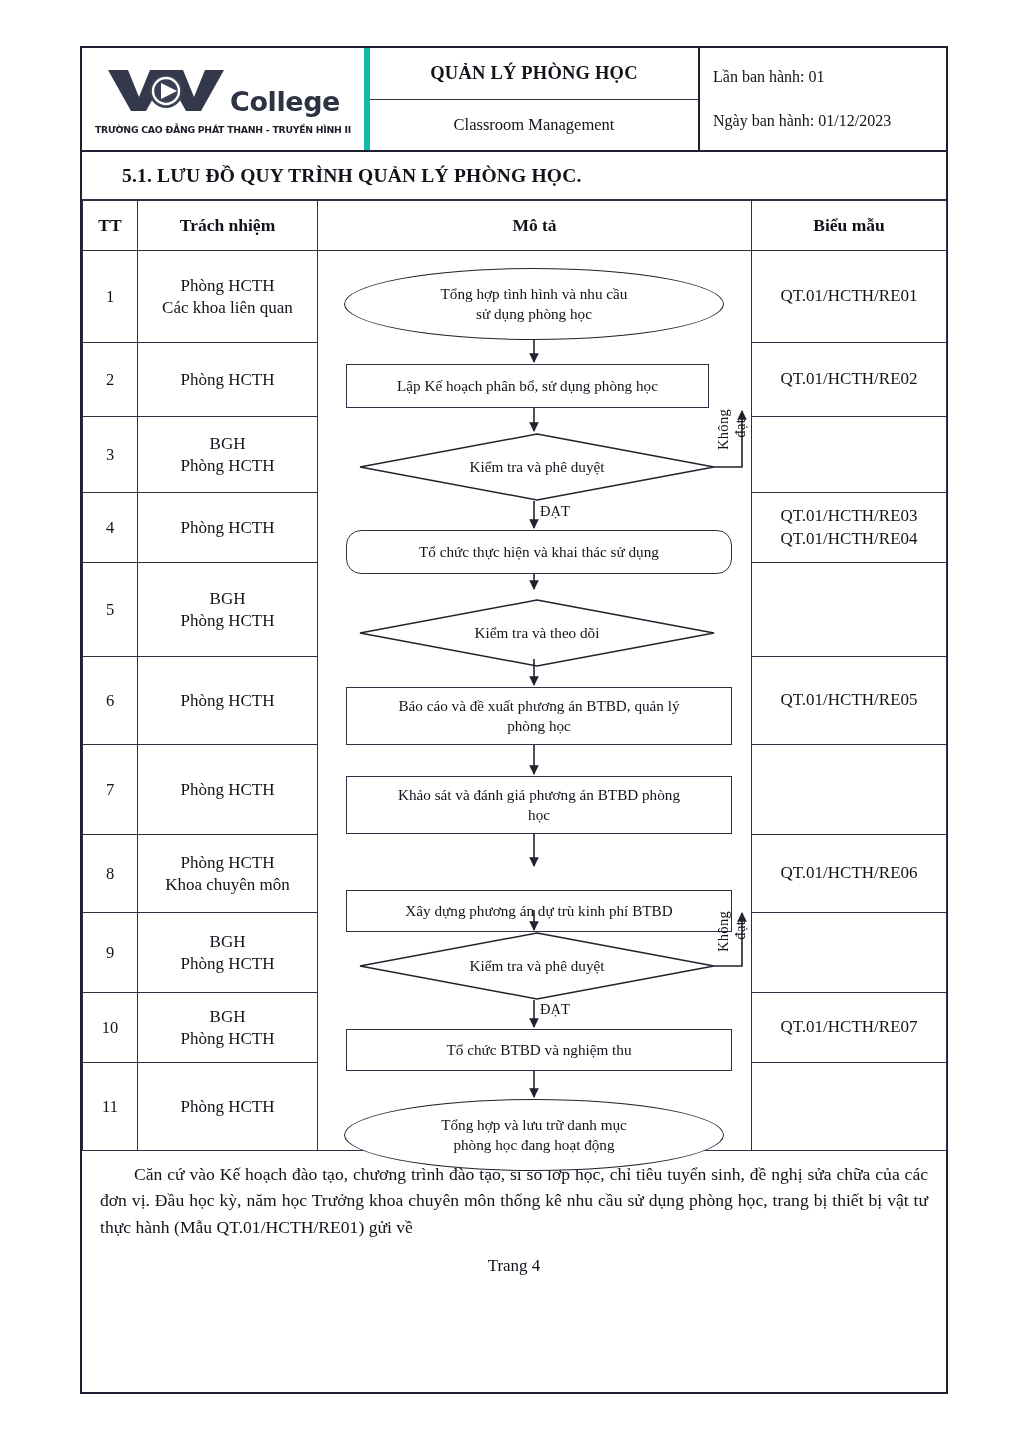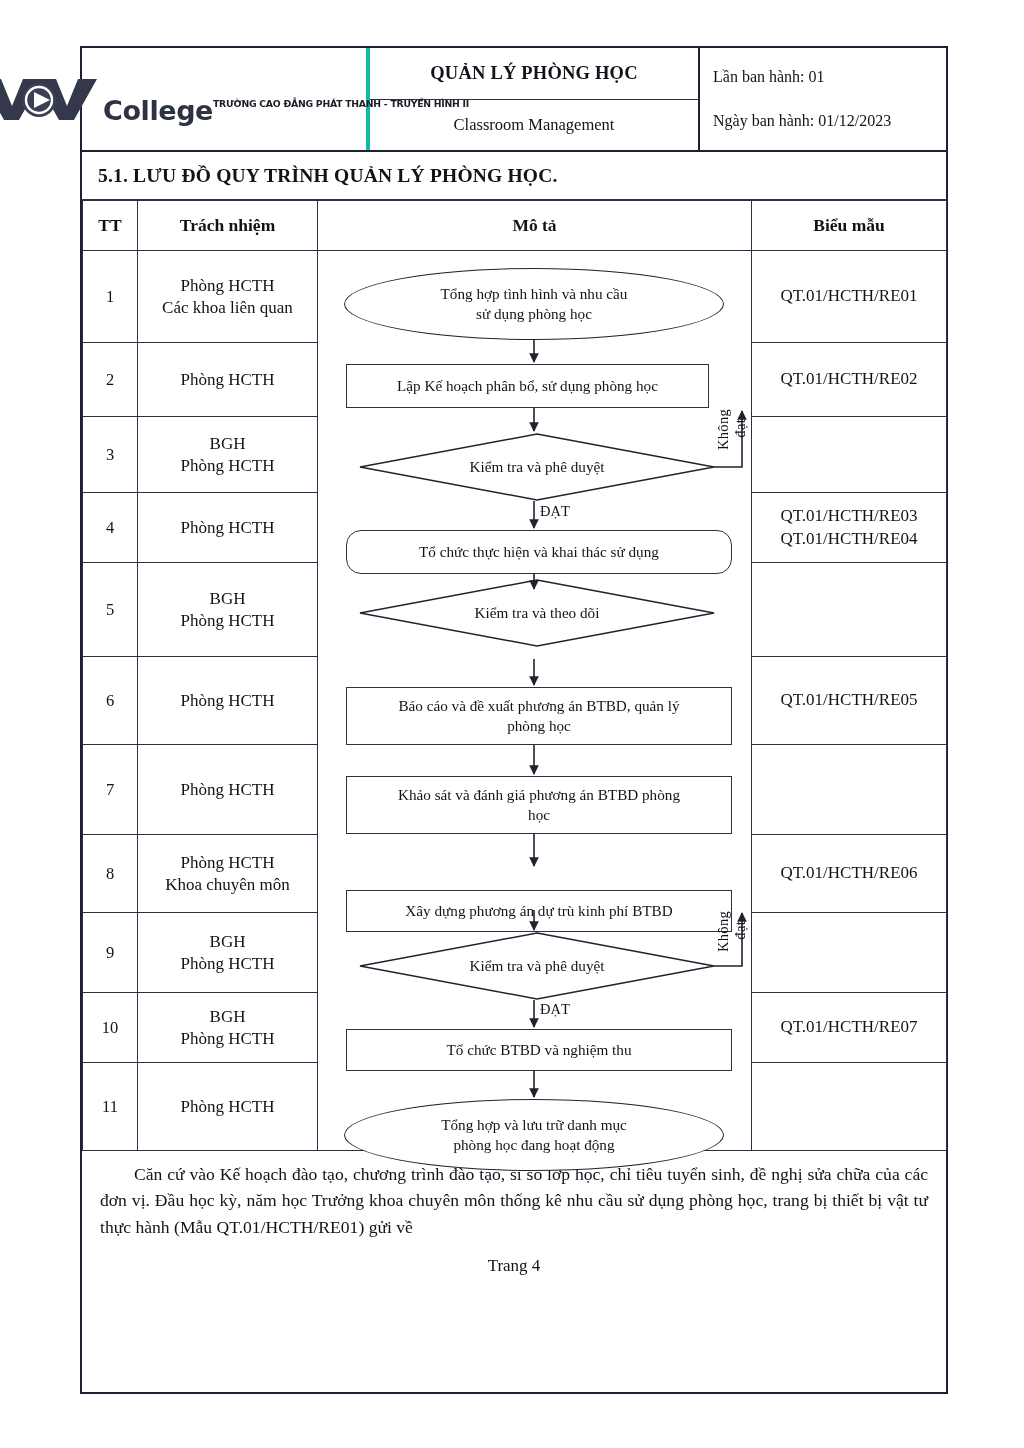--- a/index.html
+++ b/index.html
@@ -9,22 +9,22 @@
     font-family:"Liberation Serif","DejaVu Serif",serif;
     color:#12131a;
   }
   
   #page{
     position:absolute;left:80px;top:46px;width:868px;height:1348px;
     border:2.5px solid #1d2030;box-sizing:border-box;background:#fff;
   }
   
   .hdr{display:flex;width:100%;height:104px;border-bottom:2px solid #1d2030;box-sizing:border-box;}
-  .hdr-logo{width:288px;border-right:4px solid #14b8a6;box-sizing:border-box;
-            display:flex;flex-direction:row;align-items:center;justify-content:center;padding-top:2px;}
+  .hdr-logo{width:288px;border-right:6px solid #14b8a6;box-sizing:border-box;
+            display:flex;flex-direction:column;align-items:center;justify-content:center;padding-top:2px;}
   .logo-row{display:flex;align-items:flex-end;justify-content:center;gap:4px;height:52px;}
   .logo-mark{display:block;}
   .logo-word{
     font-family:"DejaVu Sans","Liberation Sans",sans-serif;
     font-weight:bold;font-size:27px;letter-spacing:-0.4px;color:#2e3344;line-height:1;
     padding-bottom:2px;
   }
   .logo-sub{
     font-family:"DejaVu Sans","Liberation Sans",sans-serif;
     font-weight:bold;font-size:9.3px;letter-spacing:-0.25px;color:#1a1d28;
@@ -32,21 +32,21 @@
   }
   .hdr-mid{width:330px;border-right:2px solid #1d2030;box-sizing:border-box;display:flex;flex-direction:column;}
   .hdr-mid-top{flex:1;display:flex;align-items:center;justify-content:center;border-bottom:1.6px solid #2b3043;}
   .hdr-mid-bot{flex:1;display:flex;align-items:center;justify-content:center;}
   .t-vn{font-weight:bold;font-size:18.5px;letter-spacing:.2px;}
   .t-en{font-size:16.5px;}
   .hdr-right{flex:1;display:flex;flex-direction:column;justify-content:center;padding-left:13px;gap:26px;}
   .hdr-right div{font-size:16px;}
 
   
-  .sec-title-bar{height:48px;display:flex;align-items:center;padding-left:16px;
+  .sec-title-bar{height:48px;display:flex;align-items:center;padding-left:40px;
                  border-bottom:1.6px solid #2b3043;box-sizing:border-box;}
   .sec-title{font-weight:bold;font-size:19.5px;letter-spacing:.2px;}
 
   
   table.flow{width:100%;border-collapse:collapse;table-layout:fixed;}
   table.flow td,table.flow th{border:1.4px solid #2b3043;box-sizing:border-box;}
   col.c-tt{width:55px;}
   col.c-resp{width:180px;}
   col.c-desc{width:434px;}
   col.c-form{width:195px;}
@@ -152,21 +152,21 @@
               <svg width="356" height="68" viewBox="0 0 356 68" aria-hidden="true">
                 <polygon points="178,1 355,34 178,67 1,34" fill="#fff" stroke="#20232f" stroke-width="1.5"></polygon>
               </svg>
               <span class="dlabel">Kiểm tra và phê duyệt</span>
             </div>
 
             <div class="node rect" style="left:28px;top:279px;width:386px;height:44px;border-radius:15px;">
               <span>Tổ chức thực hiện và khai thác sử dụng</span>
             </div>
 
-            <div class="node dia" style="left:41px;top:328px;width:356px;height:68px;">
+            <div class="node dia" style="left:41px;top:348px;width:356px;height:68px;">
               <svg width="356" height="68" viewBox="0 0 356 68" aria-hidden="true">
                 <polygon points="178,1 355,34 178,67 1,34" fill="#fff" stroke="#20232f" stroke-width="1.5"></polygon>
               </svg>
               <span class="dlabel">Kiểm tra và theo dõi</span>
             </div>
 
             <div class="node rect" style="left:28px;top:436px;width:386px;height:58px;">
               <span>Báo cáo và đề xuất phương án BTBD,   quản lý<br>phòng học</span>
             </div>
 

